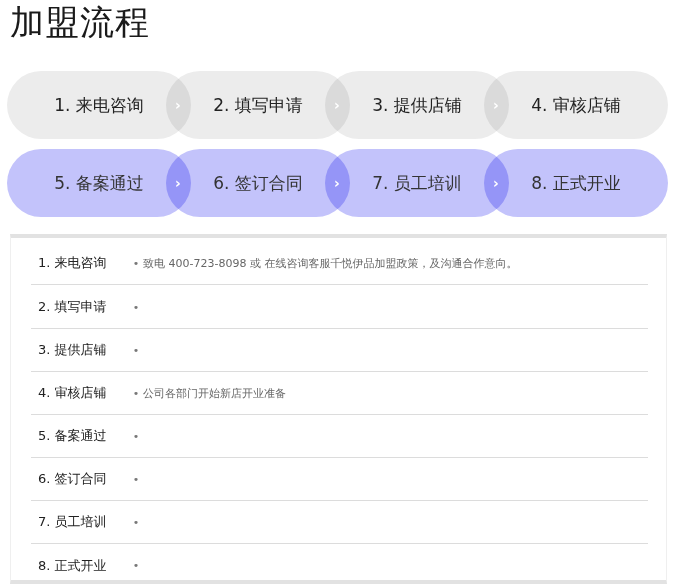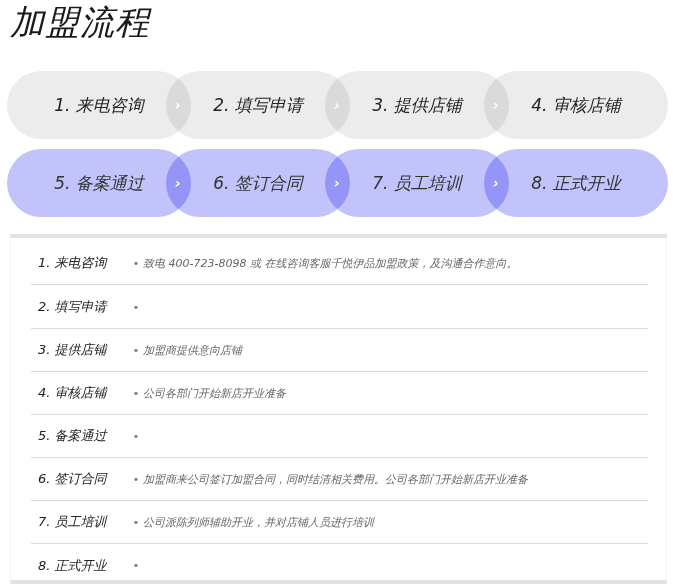--- a/index.html
+++ b/index.html
@@ -1,15 +1,15 @@
 <!DOCTYPE html>
 <html><head>
 <meta charset="utf-8">
 <style>
-  * { box-sizing: border-box; margin: 0; padding: 0; font-style: italic; }
+  * { box-sizing: border-box; margin: 0; padding: 0; }
   html, body { width: 680px; height: 588px; background: #ffffff; overflow: hidden; }
   body { font-family: "DejaVu Sans", "Liberation Sans", sans-serif; color: #222; position: relative; }
 
   .page-title {
     position: absolute; left: 10px; top: 2px;
     font-size: 34px; font-weight: normal; color: #1a1a1a; letter-spacing: 1px;
     line-height: 40px;
   }
 
   .steps-row { position: absolute; left: 0; width: 680px; height: 68px; }
@@ -104,38 +104,35 @@
     <span class="detail-dot">•</span>
     <span class="detail-desc">致电 400-723-8098 或 在线咨询客服千悦伊品加盟政策，及沟通合作意向。</span>
   </div>
   <div class="detail-row" style="top:48px">
     <span class="detail-step">2. 填写申请</span>
     <span class="detail-dot">•</span>
   </div>
   <div class="detail-row" style="top:91px">
     <span class="detail-step">3. 提供店铺</span>
     <span class="detail-dot">•</span>
-    <span class="detail-desc">加盟商提供意向店铺</span>
   </div>
   <div class="detail-row" style="top:134px">
     <span class="detail-step">4. 审核店铺</span>
     <span class="detail-dot">•</span>
     <span class="detail-desc">公司各部门开始新店开业准备</span>
   </div>
   <div class="detail-row" style="top:177px">
     <span class="detail-step">5. 备案通过</span>
     <span class="detail-dot">•</span>
   </div>
   <div class="detail-row" style="top:220px">
     <span class="detail-step">6. 签订合同</span>
     <span class="detail-dot">•</span>
-    <span class="detail-desc">加盟商来公司签订加盟合同，同时结清相关费用。公司各部门开始新店开业准备</span>
   </div>
   <div class="detail-row" style="top:263px">
     <span class="detail-step">7. 员工培训</span>
     <span class="detail-dot">•</span>
-    <span class="detail-desc">公司派陈列师辅助开业，并对店铺人员进行培训</span>
   </div>
   <div class="detail-row last" style="top:306px">
     <span class="detail-step">8. 正式开业</span>
     <span class="detail-dot">•</span>
   </div>
 </div>
 
 </body></html>

